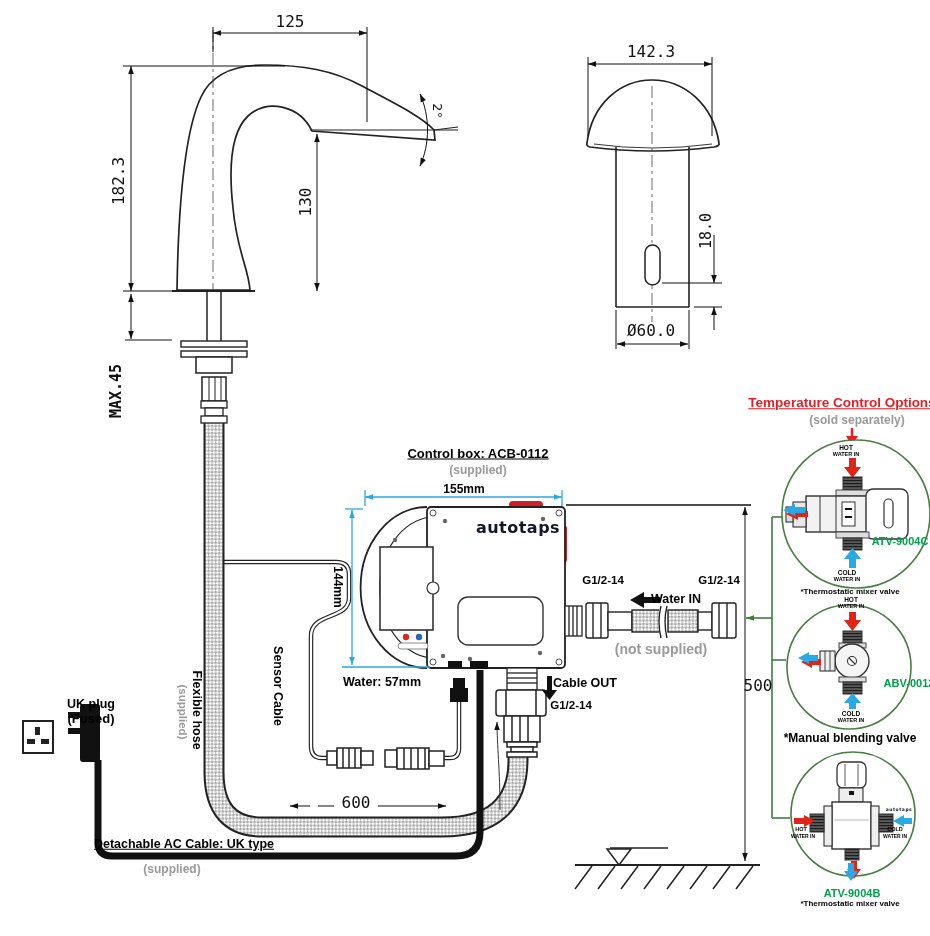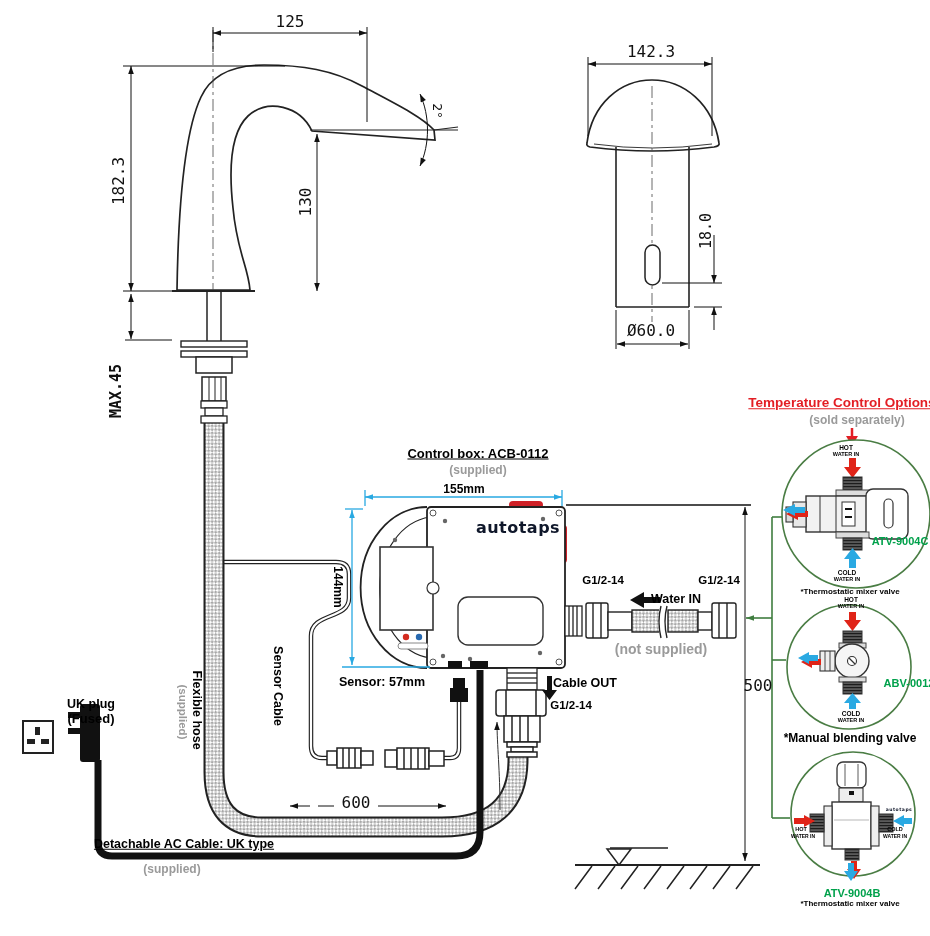--- a/index.html
+++ b/index.html
@@ -328,21 +328,21 @@
   <div class="lb tech rccw" style="left:116px;top:391px;font-size:15px;font-weight:bold">MAX.45</div>
 
   <div class="lb tech" style="left:651px;top:52px">142.3</div>
   <div class="lb tech rccw" style="left:706px;top:231px;font-size:15px">18.0</div>
   <div class="lb tech" style="left:651px;top:331px">Ø60.0</div>
 
   <div class="lb u" style="left:478px;top:453px;font-size:13px">Control box: ACB-0112</div>
   <div class="lb gray" style="left:478px;top:470px;font-size:12px">(supplied)</div>
   <div class="lb" style="left:464px;top:489px;font-size:12px">155mm</div>
   <div class="lb rcw" style="left:338px;top:587px;font-size:12px">144mm</div>
-  <div class="lb" style="left:382px;top:682px;font-size:12.5px">Sensor: 57mm</div>
+  <div class="lb" style="left:382px;top:682px;font-size:12.5px">Water: 57mm</div>
   <div class="lb logo" style="left:470px;top:528px;font-size:16px">autotaps</div>
 
   <div class="lb" style="left:603px;top:581px;font-size:11.5px">G1/2-14</div>
   <div class="lb" style="left:719px;top:581px;font-size:11.5px">G1/2-14</div>
   <div class="lb" style="left:676px;top:599px;font-size:12.5px">Water IN</div>
   <div class="lb gray" style="left:661px;top:649px;font-size:14px">(not supplied)</div>
   <div class="lb" style="left:585px;top:683px;font-size:12.5px">Cable OUT</div>
   <div class="lb" style="left:571px;top:706px;font-size:11.5px">G1/2-14</div>
   <div class="lb tech" style="left:356px;top:803px">600</div>
   <div class="lb tech" style="left:758px;top:686px">500</div>

